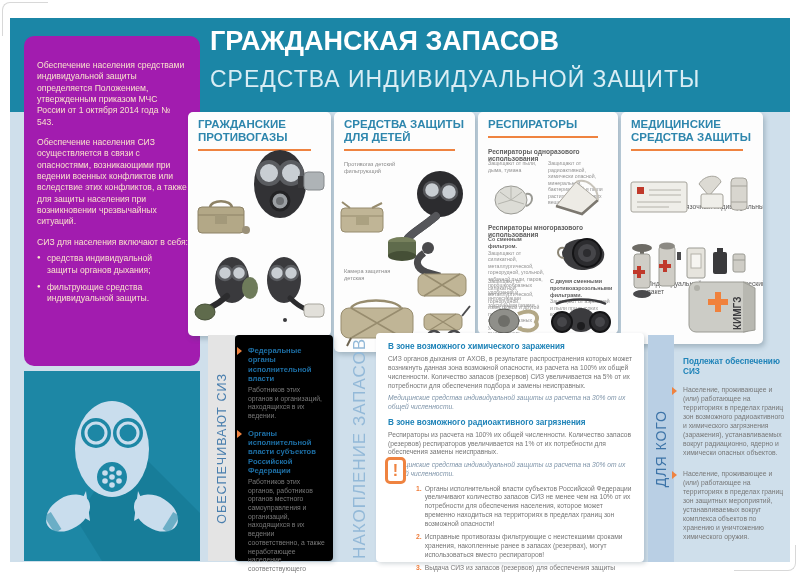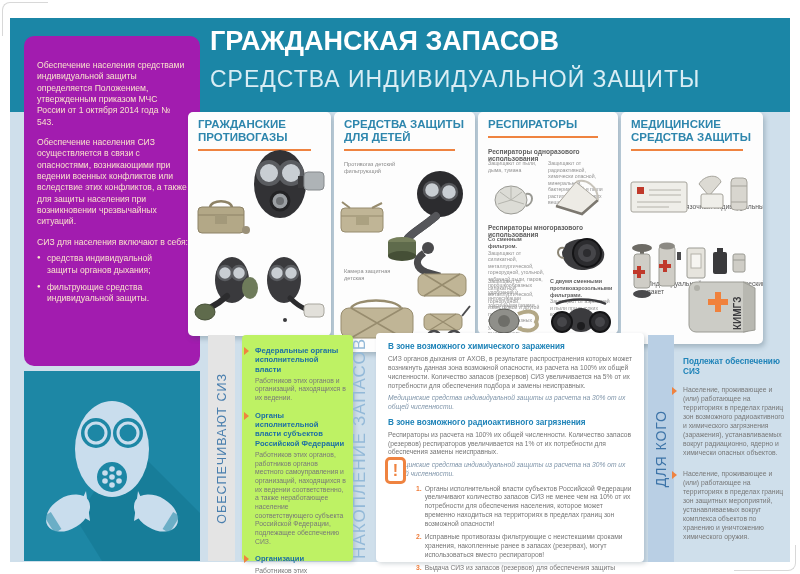--- a/index.html
+++ b/index.html
@@ -45,22 +45,22 @@
   
   .vstrip { position:absolute; display:flex; align-items:center; justify-content:center; }
   .vtext { writing-mode:vertical-rl; transform:rotate(180deg); white-space:nowrap; text-transform:uppercase; }
   .strip-provide { left:208px; top:335px; width:27px; height:226px; background:#e4e4e4; }
   .strip-provide .vtext { font-size:12.5px; color:#4a7fae; letter-spacing:1px; }
   .strip-stock { left:344px; top:335px; width:32px; height:226px; }
   .strip-stock .vtext { font-size:17px; color:#93b9d8; letter-spacing:1px; }
   .strip-who { left:648px; top:335px; width:26px; height:227px; background:#b9cfe4; }
   .strip-who .vtext { font-size:14px; color:#3d74a8; letter-spacing:1px; }
 
-  .provide-card { position:absolute; left:242px; top:335px; width:111px; height:226px;
-    background:#bef264; border-radius:4px; box-shadow:2px 2px 4px rgba(50,75,90,.2); padding:11px 7px 0 13px; }
+  .provide-card { position:absolute; left:235px; top:335px; width:98px; height:226px;
+    background:#000000; border-radius:4px; box-shadow:2px 2px 4px rgba(50,75,90,.2); padding:11px 7px 0 13px; }
   .p-item { position:relative; margin-bottom:8px; }
   .p-item h4, .who-head, .zone-head { font-size:7.6px; font-weight:bold; color:#1d6fa5; line-height:1.22; margin-bottom:3px; }
   .p-item p { font-size:6.8px; color:#787878; line-height:1.28; }
   .tri::before { content:""; position:absolute; left:-11px; top:1px;
     border-left:5px solid #ef8340; border-top:4px solid transparent; border-bottom:4px solid transparent; }
 
   .stock-card { position:absolute; left:376px; top:333px; width:268px; height:229px;
     background:#fff; border-radius:4px; box-shadow:2px 2px 4px rgba(50,75,90,.2); padding:9px 10px 0 12px; }
   .zone-head { font-size:8.2px; color:#1e83b8; margin-bottom:3px; }
   .stock-card p.body { font-size:6.7px; color:#767676; line-height:1.32; margin-bottom:4px; }

